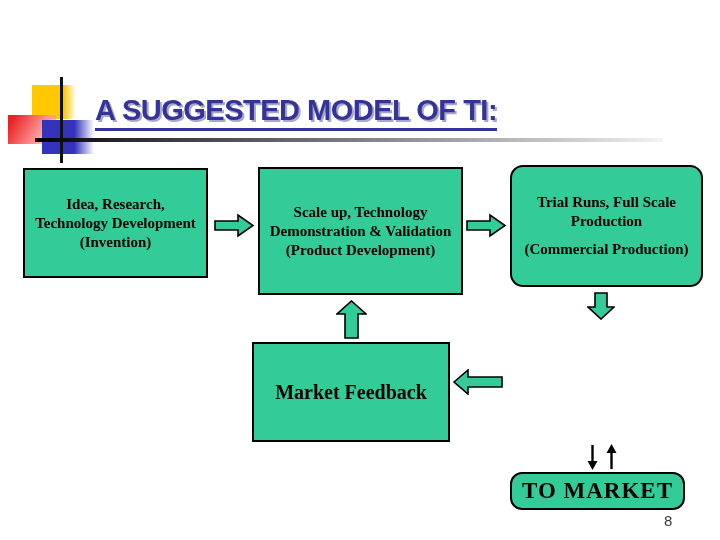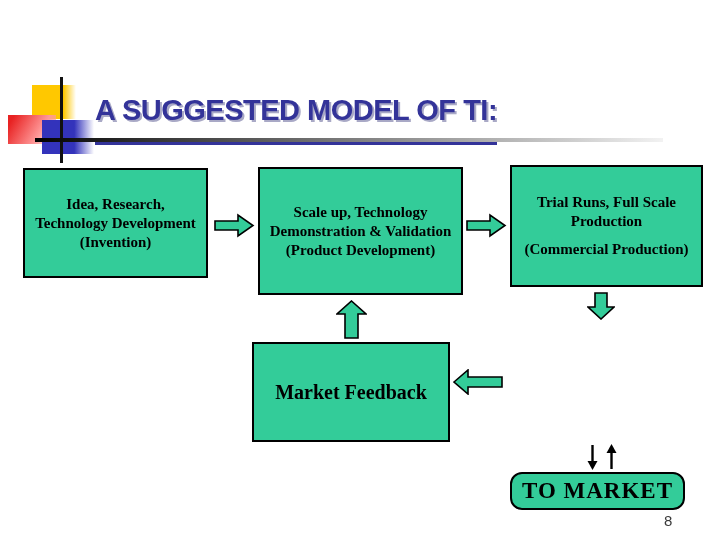--- a/index.html
+++ b/index.html
@@ -17,33 +17,33 @@
     background:linear-gradient(to right, #3333BB 62%, rgba(100,100,220,0)); }
   .vline { position:absolute; left:60px; top:77px; width:3px; height:86px; background:#111; }
   .hrule { position:absolute; left:35px; top:138px; width:628px; height:4px;
     background:linear-gradient(to right, #000000 0%, #333333 18%, #888888 55%, #cccccc 85%, #f2f2f2 100%); }
 
   .title {
     position:absolute; left:95px; top:94px;
     font-family:"Liberation Sans", sans-serif; font-weight:bold;
     font-size:29px; line-height:33px; letter-spacing:-0.5px;
     color:#333399; text-shadow:2px 2px 0 #A9A9C6;
-    border-bottom:3px solid #333399; padding-bottom:15px;
+    border-bottom:3px solid #333399; padding-bottom:1px;
     white-space:nowrap;
   }
 
   .box {
     position:absolute; background:#33CC99; border:2px solid #000;
     display:flex; flex-direction:column; align-items:center; justify-content:center;
     text-align:center; font-weight:bold; color:#000; box-sizing:border-box;
   }
   .box .ln { display:block; font-size:15px; line-height:19px; white-space:nowrap; }
   .box-invention   { left:23px;  top:168px; width:185px; height:110px; }
   .box-scaleup     { left:258px; top:167px; width:205px; height:128px; }
-  .box-trialruns   { left:510px; top:165px; width:193px; height:122px; }
+  .box-trialruns   { left:510px; top:165px; width:193px; height:122px;border-radius:13px; }
   .box-feedback    { left:252px; top:342px; width:198px; height:100px; }
   .box-feedback .ln { font-size:20px; line-height:24px; }
   .box-distribution{ left:502px; top:323px; width:196px; height:117px; }
   .gap-line { margin-top:9px; }
   .bigparen { font-size:22px; }
   .box-tomarket {
     left:510px; top:472px; width:175px; height:38px; border-radius:12px;
   }
   .box-tomarket .ln { font-size:23px; line-height:26px; letter-spacing:1px; }
 

